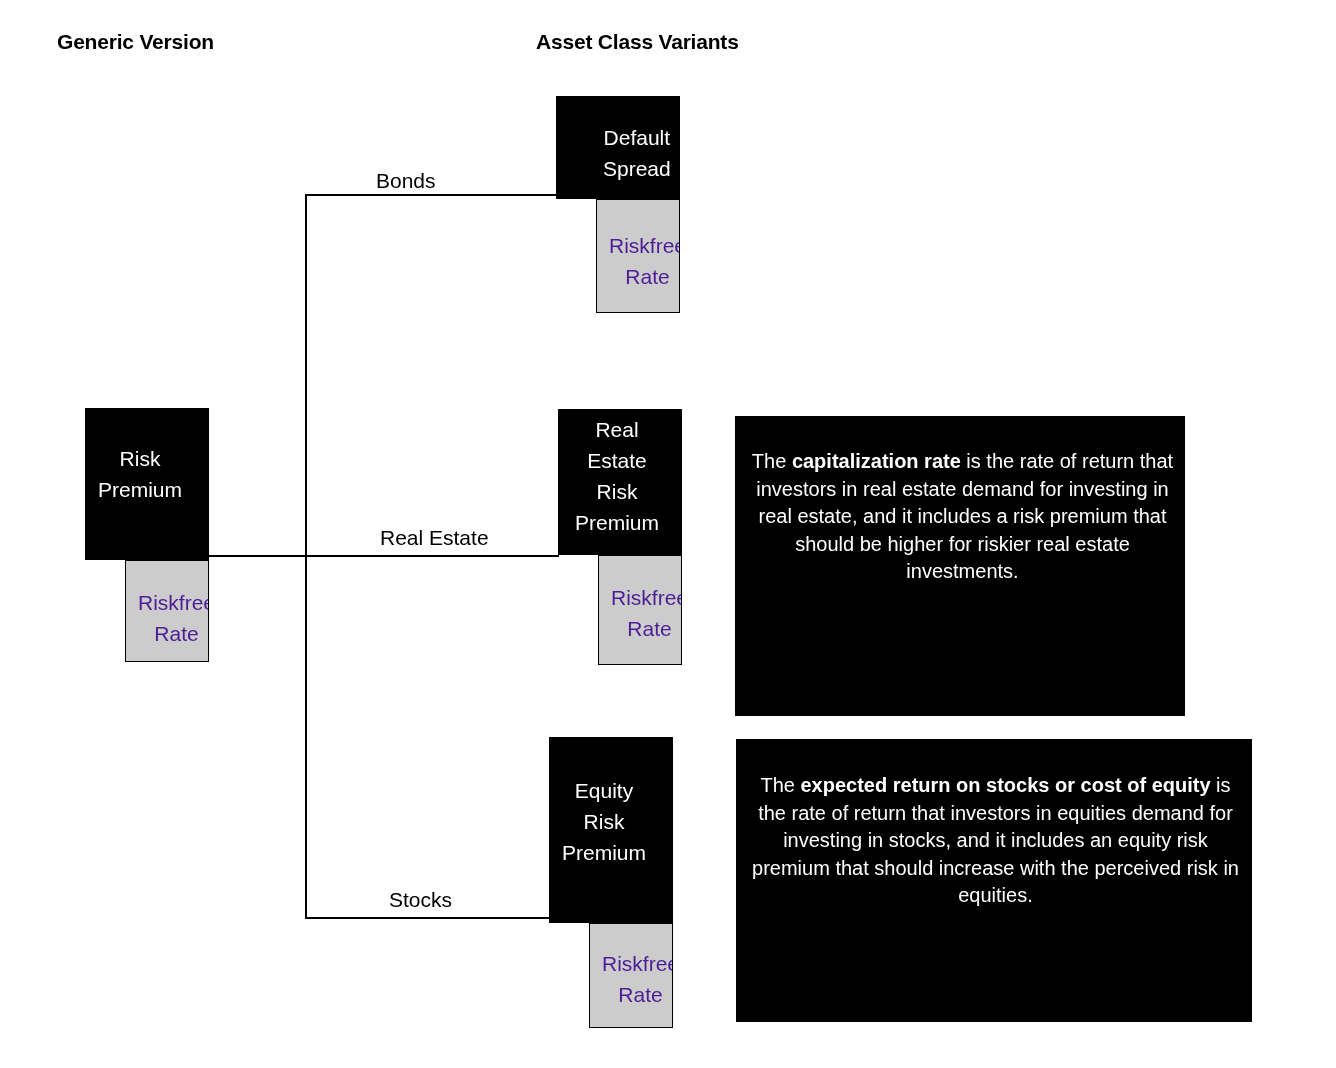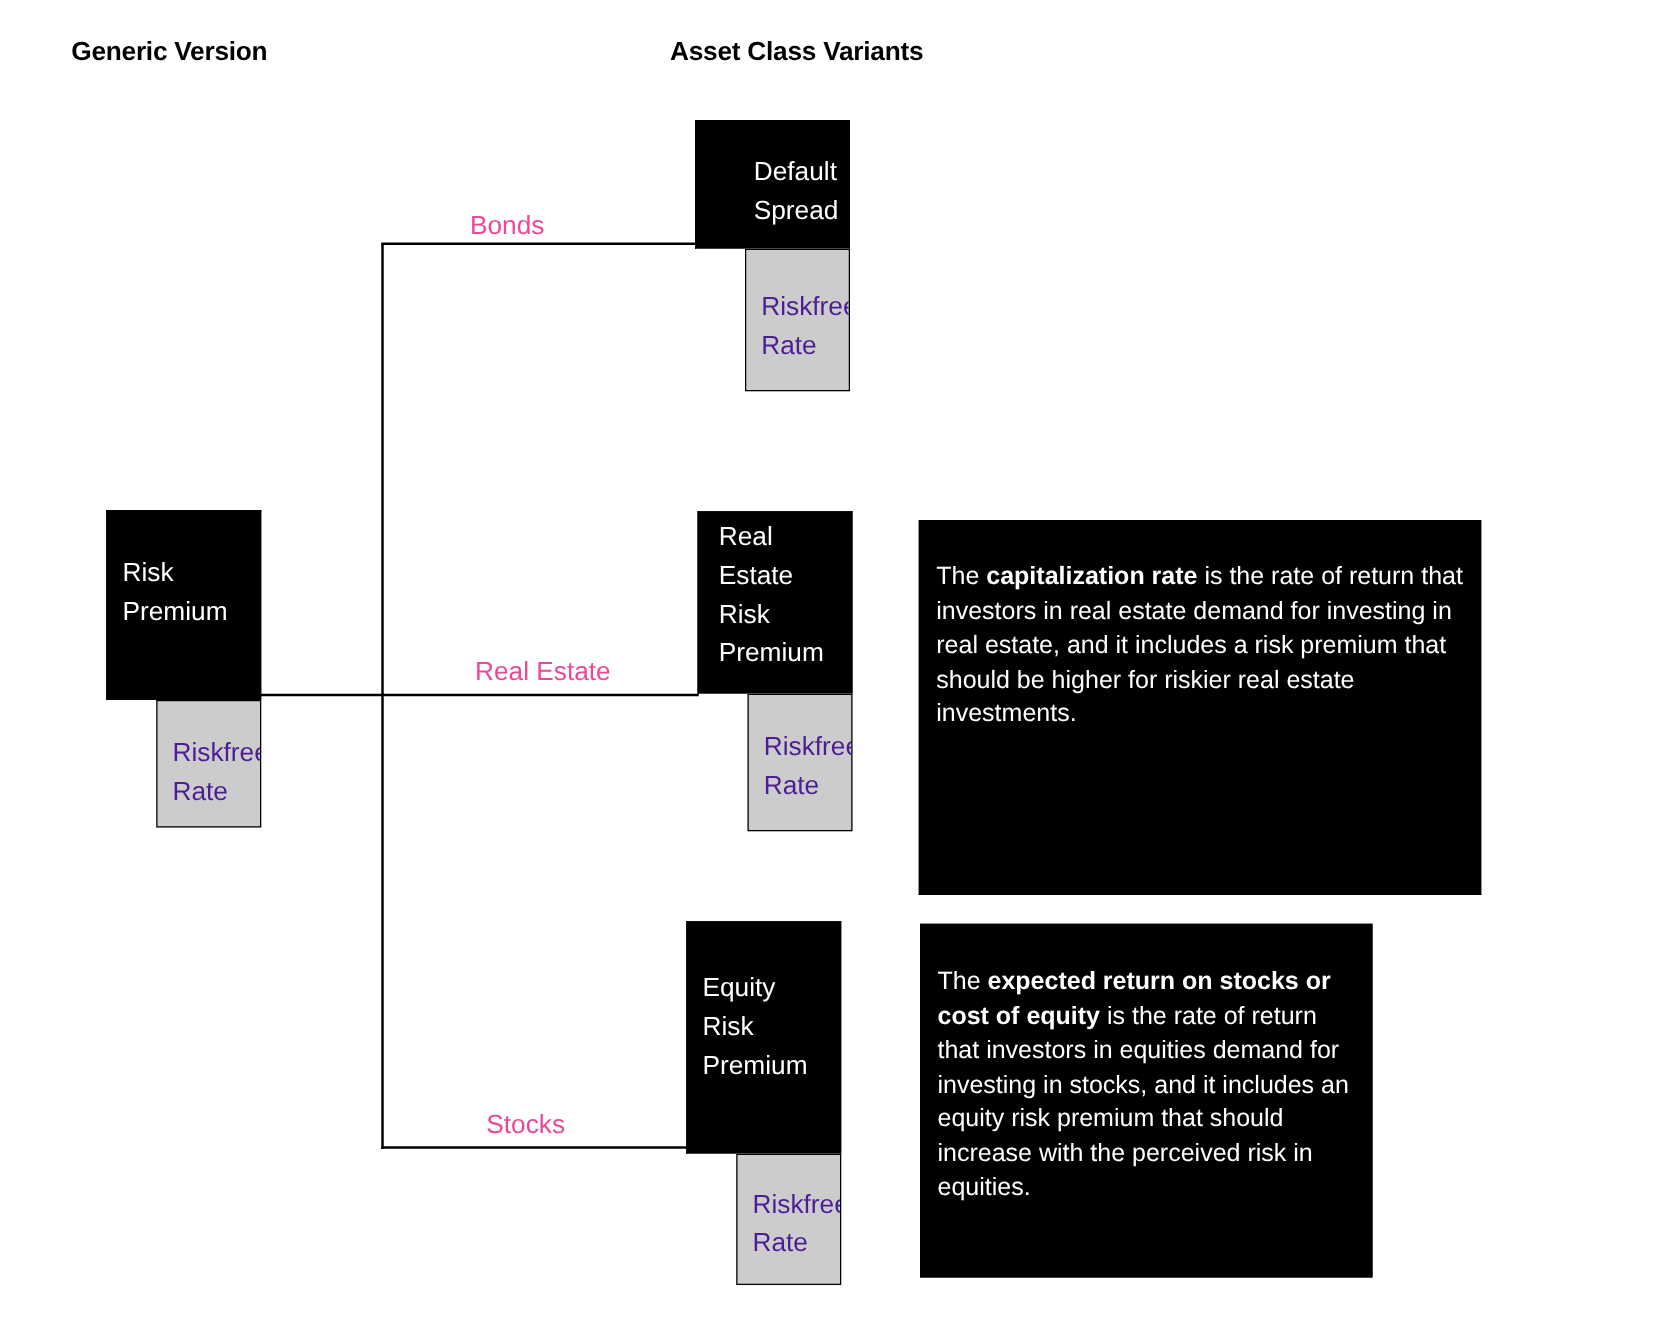--- a/index.html
+++ b/index.html
@@ -12,20 +12,21 @@
     height: 1068px;
     position: relative;
     overflow: hidden;
     font-family: "Liberation Sans", sans-serif;
     -webkit-font-smoothing: antialiased;
   }
 
   .canvas {
     position: absolute;
     inset: 0;
+    text-align: center;
   }
 
   
   .col-heading {
     position: absolute;
     font-weight: bold;
     font-size: 21px;
     color: #000000;
     letter-spacing: -0.2px;
     white-space: nowrap;
@@ -103,21 +104,21 @@
   #line-stem         { left: 208px; top: 555px;  width: 99px; }
   #line-trunk        { left: 305px; top: 195px;  height: 724px; }
   #line-branch-bonds { left: 305px; top: 194px;  width: 252px; }
   #line-branch-re    { left: 305px; top: 555px;  width: 254px; }
   #line-branch-stocks{ left: 305px; top: 917px;  width: 245px; }
 
   
   .branch-label {
     position: absolute;
     font-size: 21px;
-    color: #ec4899;
+    color: #000000;
     white-space: nowrap;
   }
   #label-bonds      { left: 376px; top: 169px; }
   #label-realestate { left: 380px; top: 526px; }
   #label-stocks     { left: 389px; top: 888px; }
 
   
   .callout {
     position: absolute;
     box-sizing: border-box;
@@ -133,21 +134,21 @@
     font-weight: normal;
   }
   .callout-text b { font-weight: bold; }
 
   #callout-bonds      { left: 728px; top: 96px;  width: 452px; height: 213px; }
   #callout-bonds .callout-text      { padding: 30px 14px 0 16px; }
 
   #callout-realestate { left: 735px; top: 416px; width: 450px; height: 300px; }
   #callout-realestate .callout-text { padding: 31px 8px 0 13px; }
 
-  #callout-stocks     { left: 736px; top: 739px; width: 362px; height: 283px; }
+  #callout-stocks     { left: 736px; top: 739px; width: 516px; height: 283px; }
   #callout-stocks .callout-text     { padding: 32px 10px 0 13px; }
 </style>
 </head>
 <body>
 
 <div class="canvas">
 
   <div class="col-heading" id="heading-generic">Generic Version</div>
   <div class="col-heading" id="heading-variants">Asset Class Variants</div>
 

